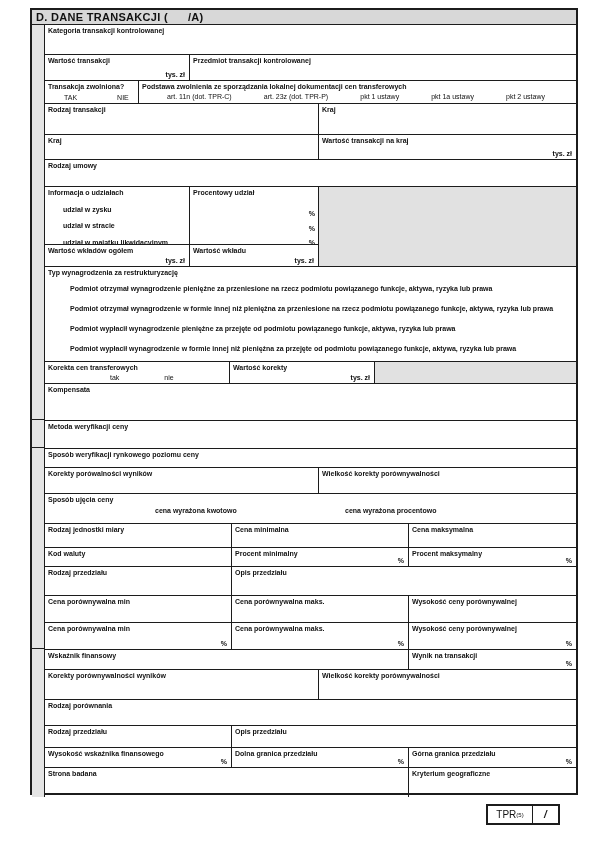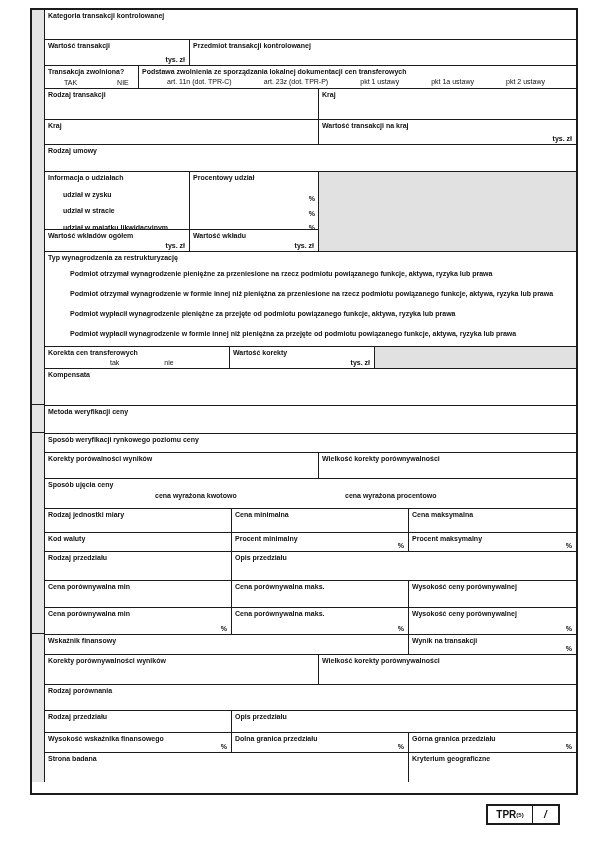--- a/index.html
+++ b/index.html
@@ -27,29 +27,32 @@
   .sub.bt{border-top:1px solid #1c1c1c;}
   .indent{padding-left:15px;margin-top:6px;line-height:14px;}
   .pctcol{text-align:right;margin-top:10px;line-height:14.5px;font-size:7px;font-weight:bold;}
   .restr{padding-left:22px;margin-top:3px;line-height:17px;}
   .optrow{display:flex;justify-content:space-between;padding:2px 28px 0 25px;}
   .taknie{display:flex;gap:40px;padding:3px 0 0 16px;}
   .taknie2{display:flex;gap:45px;padding:2px 0 0 62px;}
   .posA{position:absolute;left:110px;top:13px;}
   .posB{position:absolute;left:300px;top:13px;}
   .footerbox{position:absolute;left:486px;top:804px;width:74px;height:21px;border:2px solid #1c1c1c;box-sizing:border-box;display:flex;background:#fff;}
-  .fcell1{width:45px;border-right:1px solid #1c1c1c;box-sizing:border-box;display:flex;align-items:center;justify-content:center;font-weight:bold;font-size:10px;}
+  .fcell1{width:45px;border-right:1px solid #1c1c1c;box-sizing:border-box;display:flex;align-items:center;justify-content:center;font-weight:normal;font-size:10px;}
   .fcell2{flex:1;display:flex;align-items:center;justify-content:center;font-weight:bold;font-style:italic;font-size:10px;}
   sub.ver{font-size:6px;}
 </style>
 </head>
 <body>
 
 <div class="formbox">
 
+  <div class="titlebar">
+    <span>D. DANE TRANSAKCJI (</span><span class="titlegap"></span><span>/A)</span>
+  </div>
 
   <div class="fbody">
     <div class="strip">
       <div class="seg bdr" style="height:395px"></div>
       <div class="seg bdr" style="height:28px"></div>
       <div class="seg bdr" style="height:201px"></div>
       <div class="seg" style="flex:1"></div>
     </div>
 
     <div class="content">

